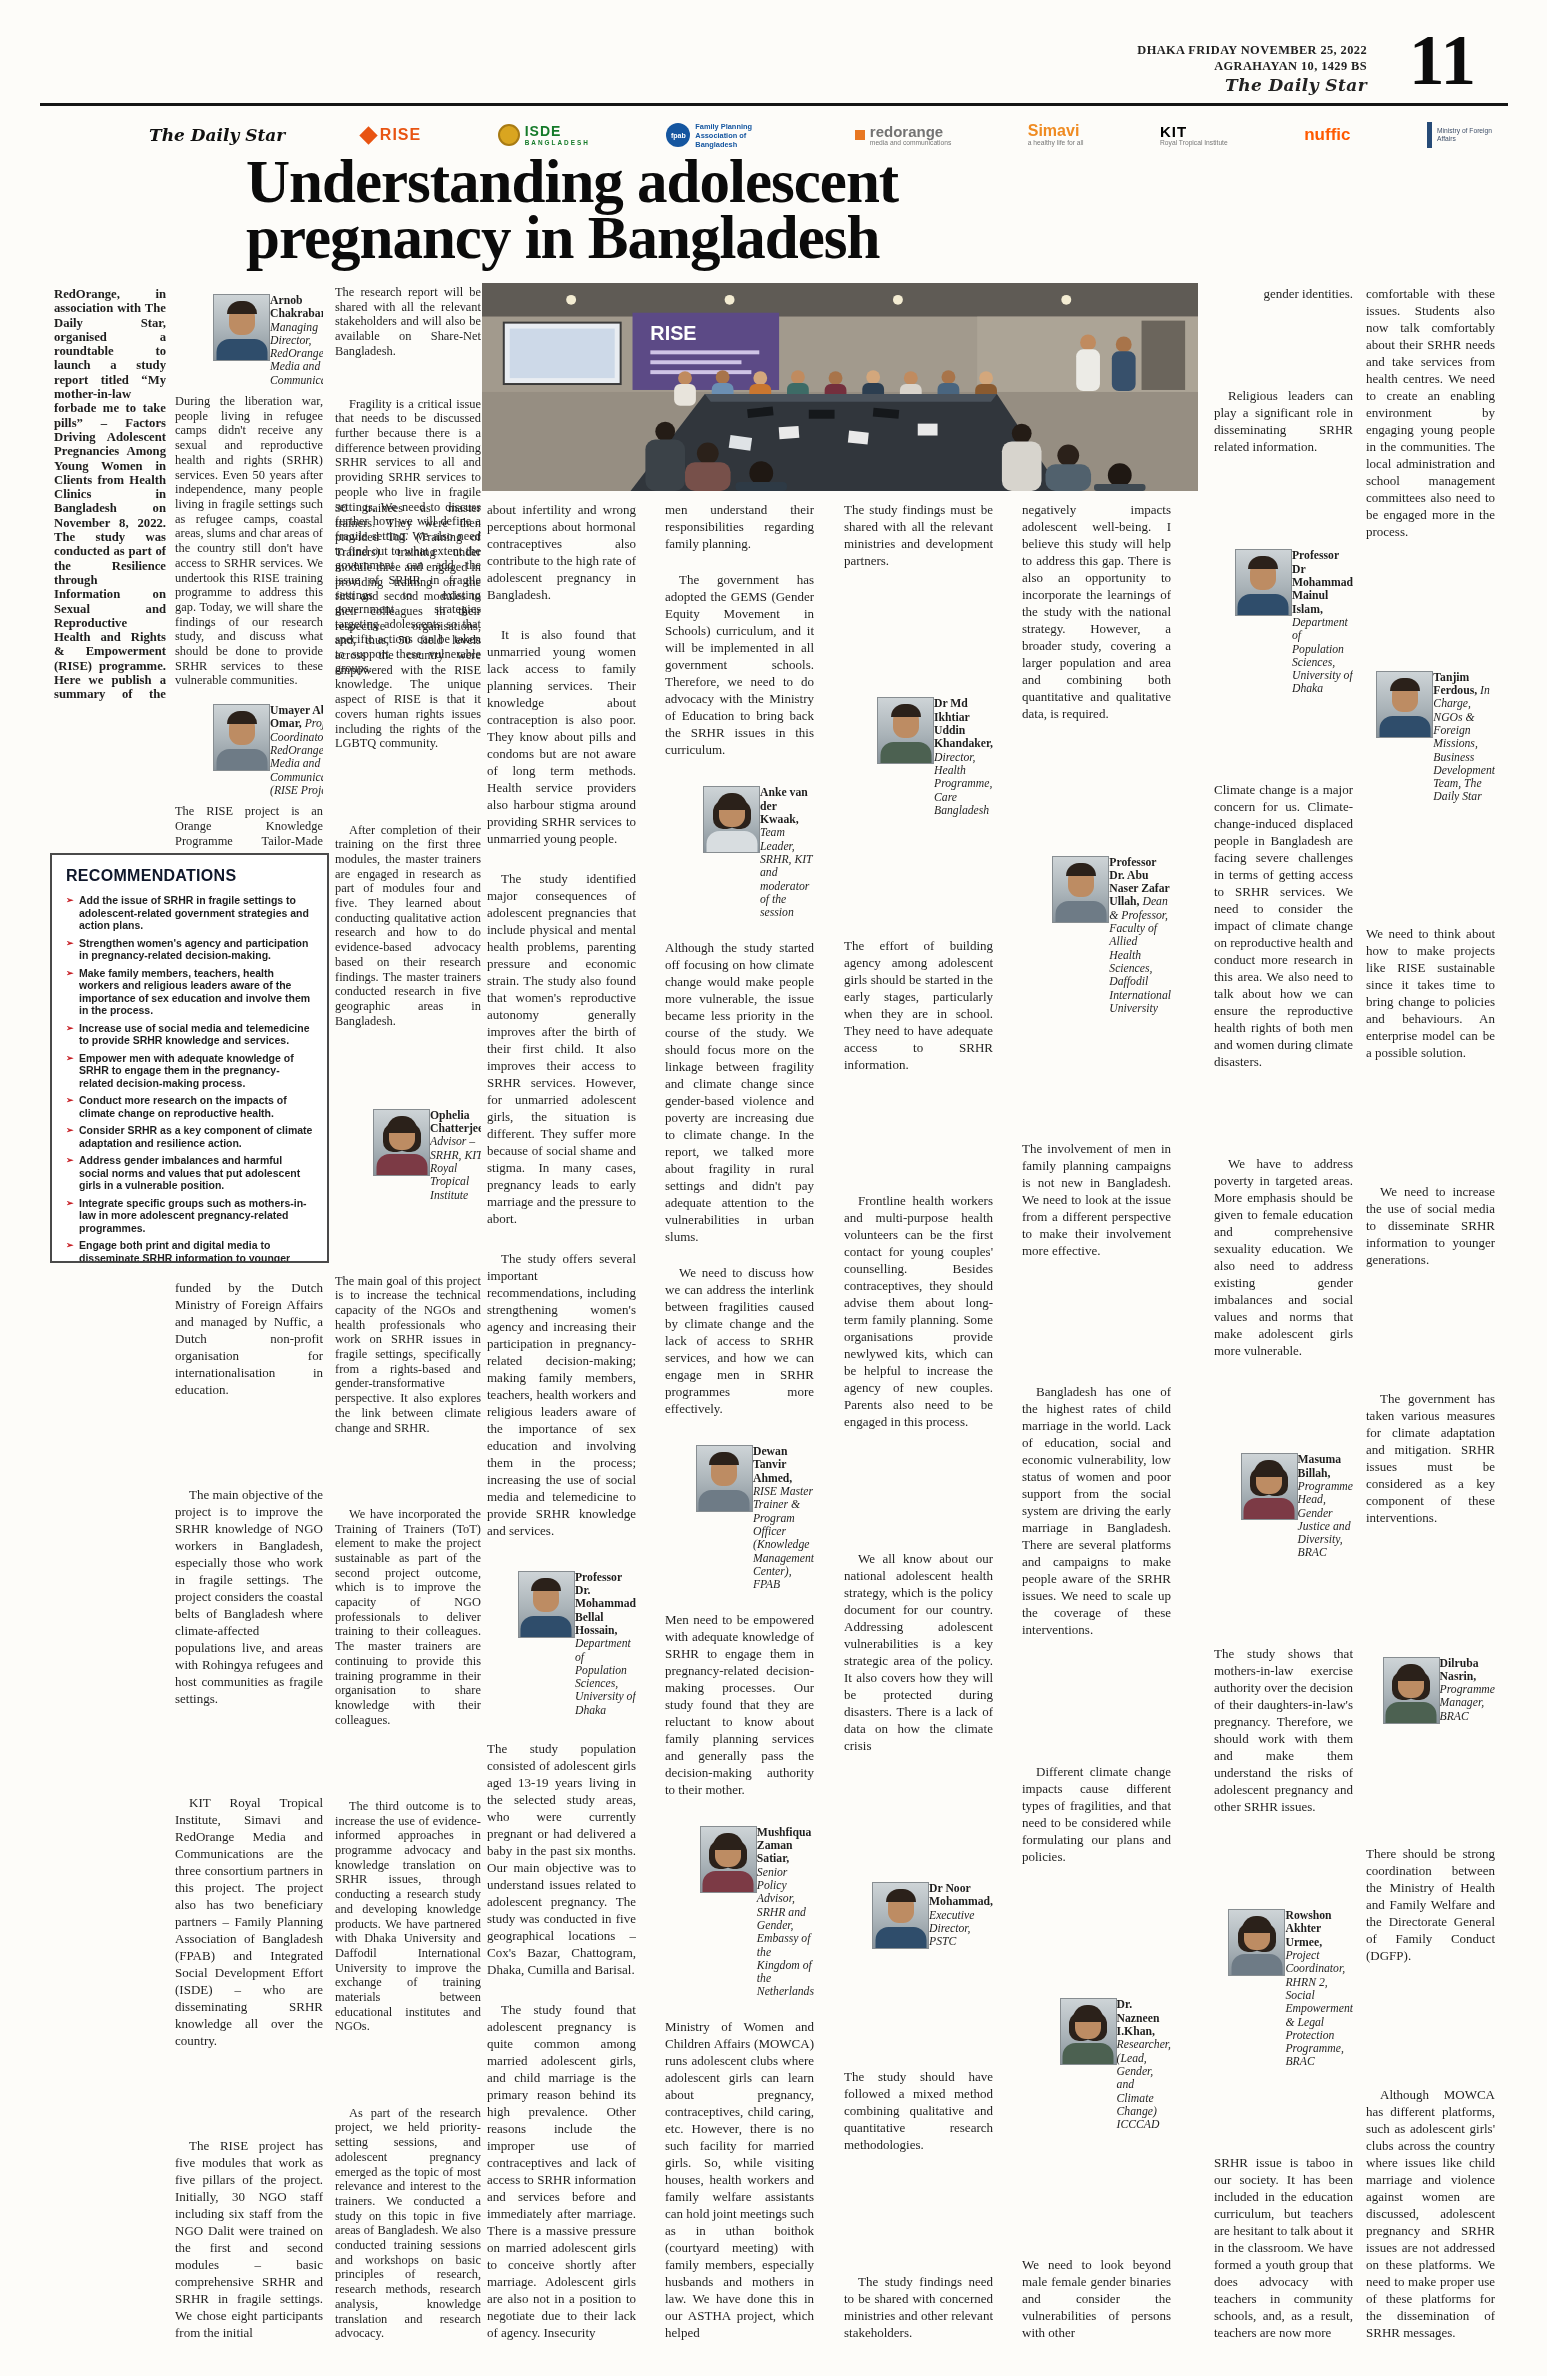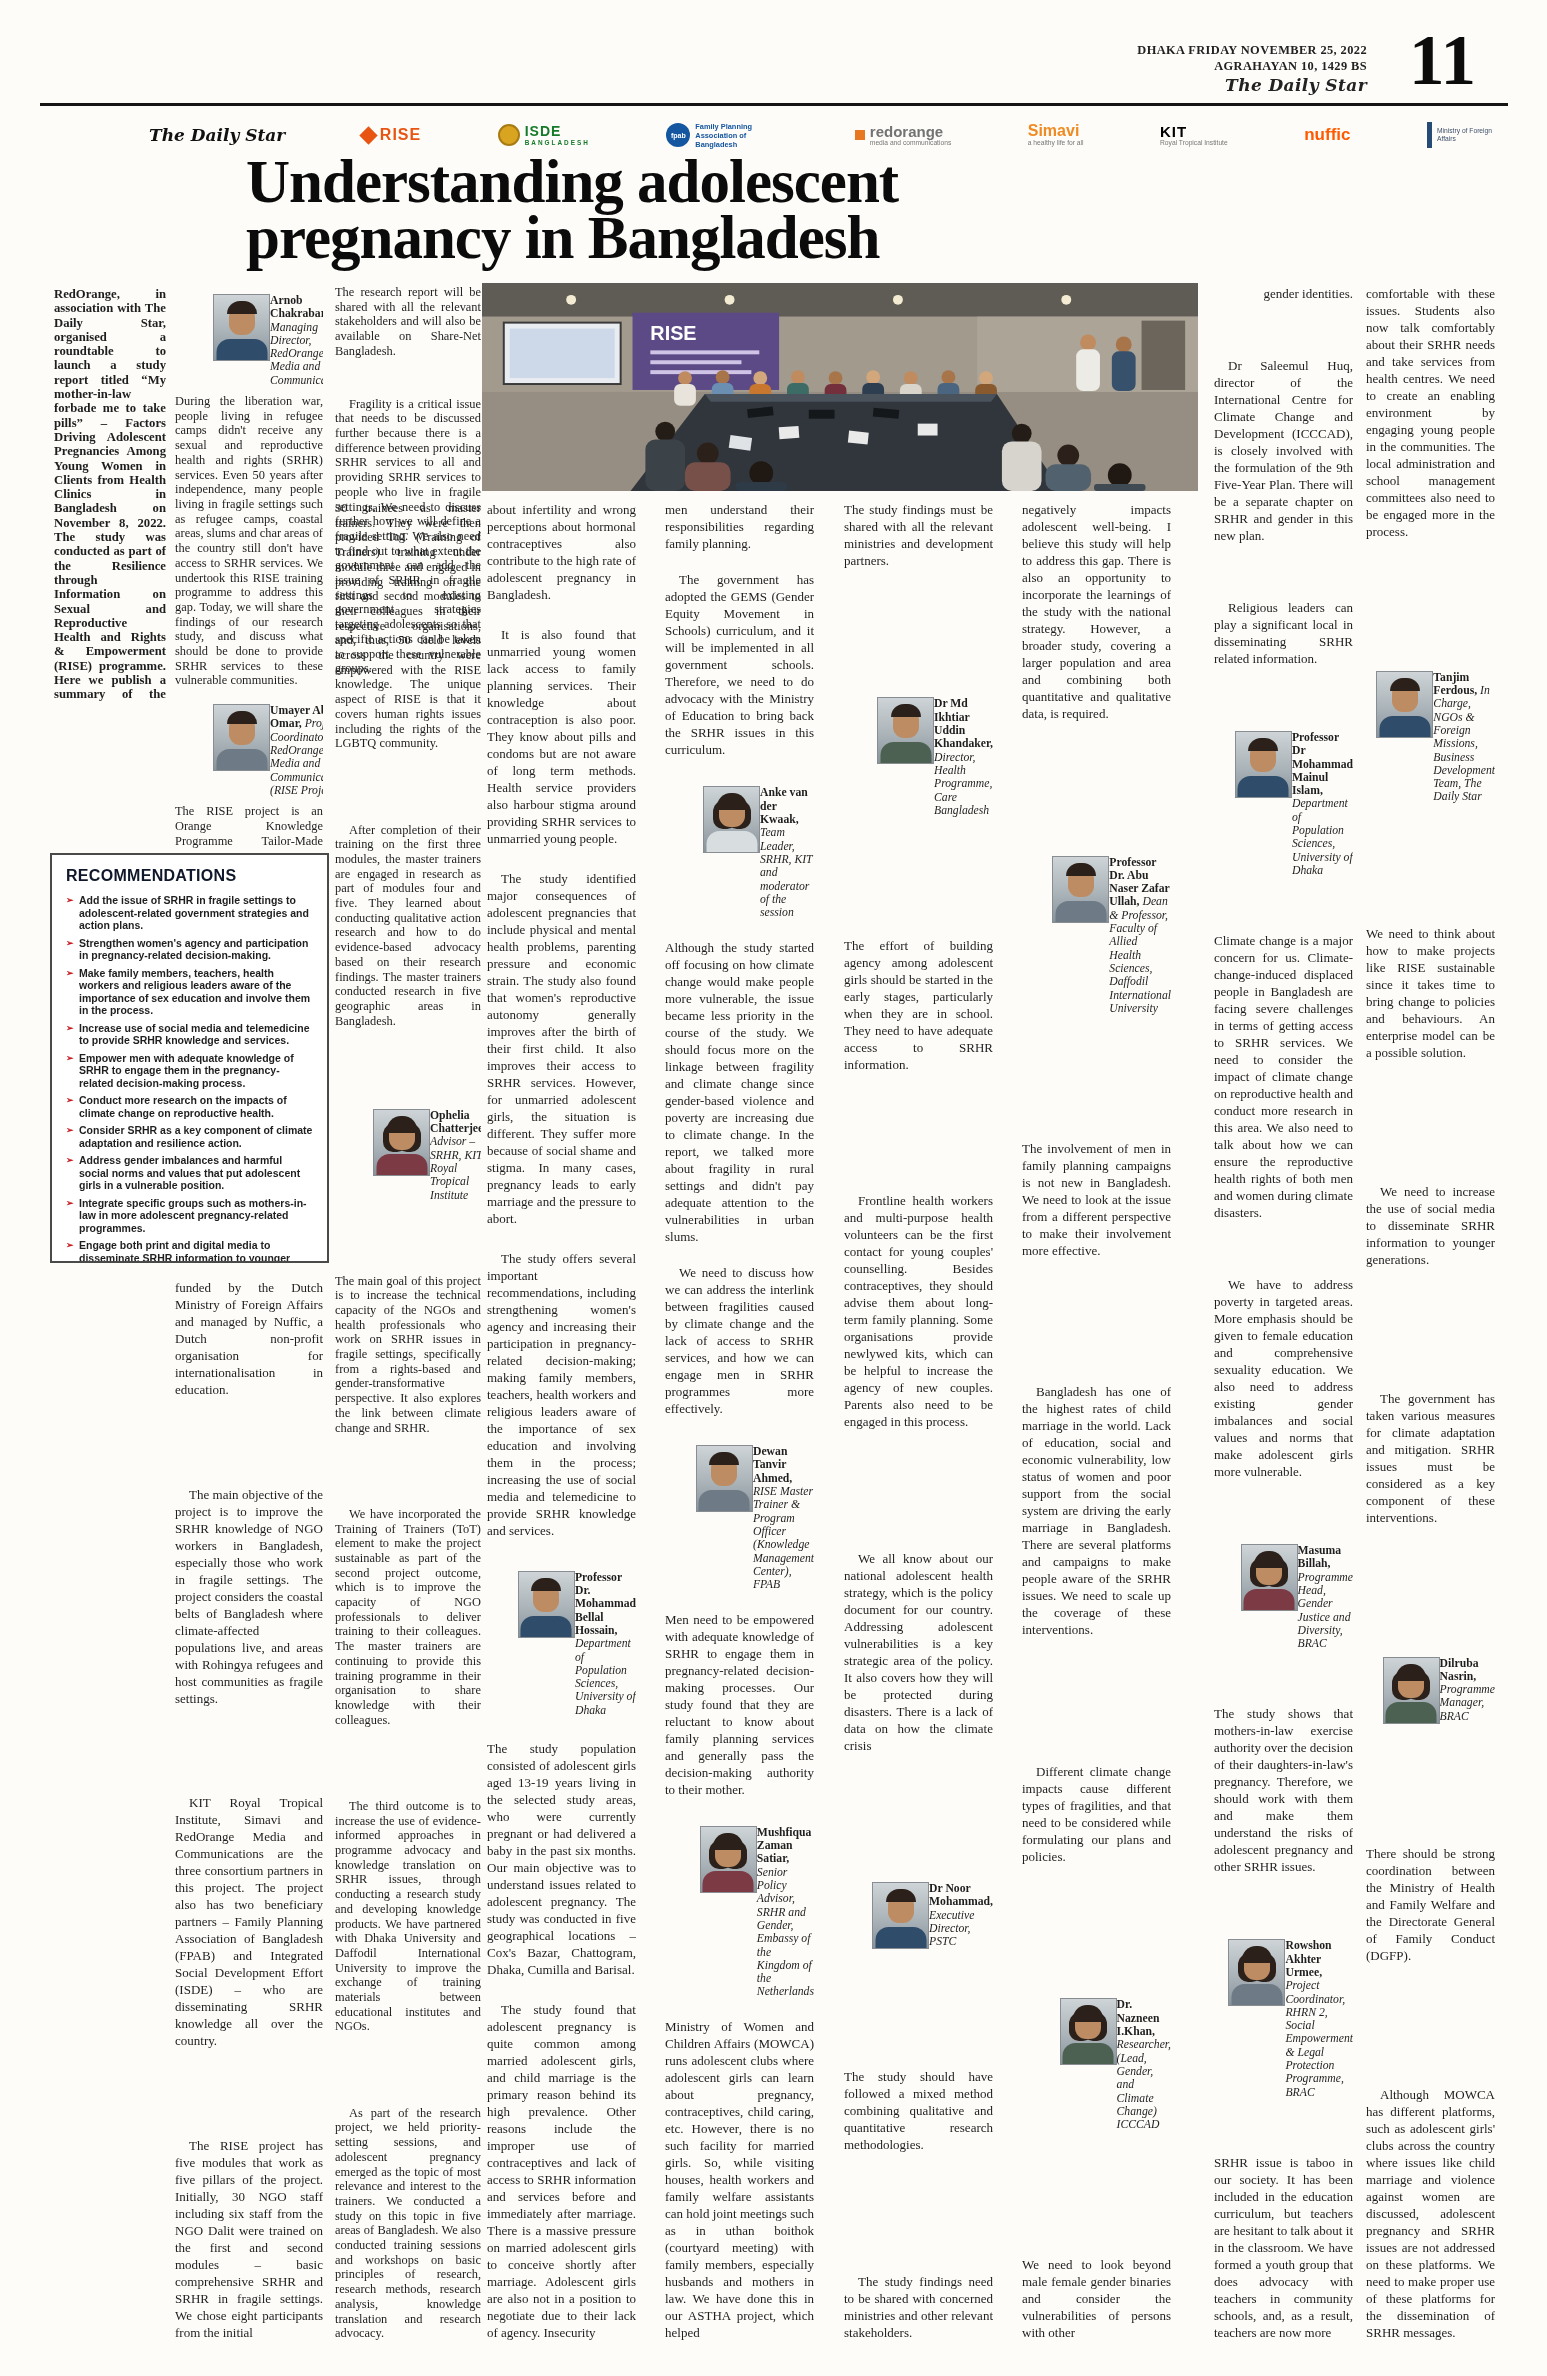--- a/index.html
+++ b/index.html
@@ -384,22 +384,21 @@
           <span class="head"></span>
           <span class="sh"></span>
         </div>
       <div class="bio"><span class="nm">Dr. Nazneen I.Khan,</span> <span class="ti">Researcher, (Lead, Gender, and Climate Change) ICCCAD</span></div>
     </div>
     <p class="bp ni">We need to look beyond male female gender binaries and consider the vulnerabilities of persons with other</p>
   </div>
 
   <div class="col f13" style="left:1214px;top:285px;width:139px;height:2063px;">
     <p class="bp ni">gender identities.</p>
-    <p class="bp">Dr Saleemul Huq, director of the International Centre for Climate Change and Development (ICCCAD), is closely involved with the formulation of the 9th Five-Year Plan. There will be a separate chapter on SRHR and gender in this new plan.</p>
-    <p class="bp">Religious leaders can play a significant local in disseminating SRHR related information.</p>
+    <p class="bp">Religious leaders can play a significant role in disseminating SRHR related information.</p>
     <div class="spk">
       <div class="pt c4">
           <span class="head"></span>
           <span class="sh"></span>
         </div>
       <div class="bio"><span class="nm">Professor Dr Mohammad Mainul Islam,</span> <span class="ti">Department of Population Sciences, University of Dhaka</span></div>
     </div>
     <p class="bp ni">Climate change is a major concern for us. Climate-change-induced displaced people in Bangladesh are facing severe challenges in terms of getting access to SRHR services. We need to consider the impact of climate change on reproductive health and conduct more research in this area. We also need to talk about how we can ensure the reproductive health rights of both men and women during climate disasters.</p>
     <p class="bp">We have to address poverty in targeted areas. More emphasis should be given to female education and comprehensive sexuality education. We also need to address existing gender imbalances and social values and norms that make adolescent girls more vulnerable.</p>
     <div class="spk">

